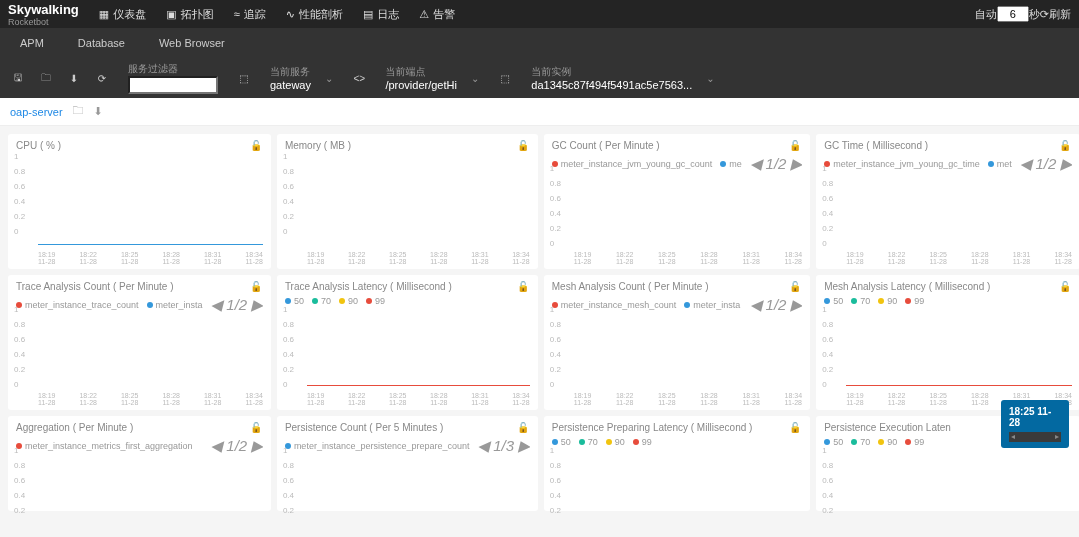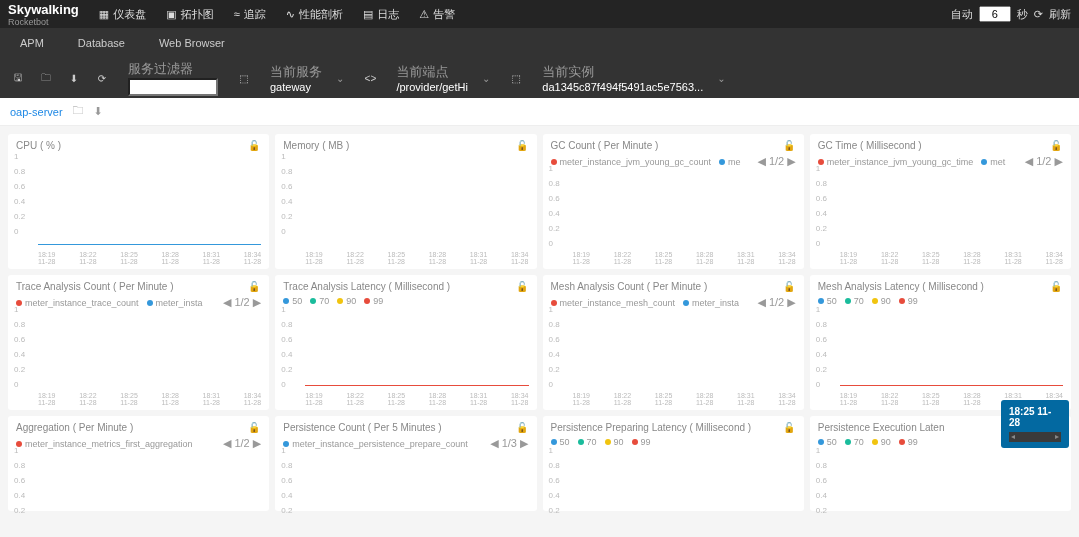--- a/index.html
+++ b/index.html
@@ -2,43 +2,43 @@
 <html><head>
 <meta charset="utf-8">
 <style>
 * { margin: 0; padding: 0; box-sizing: border-box; font-family: Arial, sans-serif; }
 body { background: #f5f5f5; width: 1079px; height: 537px; overflow: hidden; }
 .topbar { background: #242424; height: 28px; display: flex; align-items: center; padding: 8px 8px; color: #ddd; font-size: 11px; }
 .logo { color: #fff; font-size: 13px; font-weight: bold; }
 .logo-sub { font-size: 9px; color: #999; }
 .nav-items { display: flex; margin-left: 20px; gap: 20px; }
 .nav-item { display: flex; align-items: center; gap: 4px; cursor: pointer; }
-.nav-right { margin-left: auto; display: flex; align-items: center; gap: 6px; }
+.nav-right { margin-left: auto; display: flex; align-items: center; }
 .nav-right input { width: 32px; height: 16px; font-size: 11px; text-align: center; }
 .tabbar { background: #333; height: 30px; display: flex; align-items: center; padding: 0 8px; gap: 10px; }
 .tab { padding: 4px 12px; color: #ccc; font-size: 11px; border-radius: 3px; cursor: pointer; }
 .tab.active { background: #1e88e5; color: #fff; }
 .filterbar { background: #333; height: 40px; display: flex; align-items: center; padding: 0 8px; gap: 8px; color: #ccc; font-size: 10px; }
 .filter-icon { width: 20px; height: 20px; display: flex; align-items: center; justify-content: center; cursor: pointer; color: #ccc; }
 .filter-group { display: flex; align-items: center; gap: 4px; padding: 0 8px; }
-.filter-label { font-size: 13px; color: #999; }
+.filter-label { font-size: 10px; color: #999; }
 .filter-value { font-size: 11px; color: #fff; }
 .filter-input { width: 90px; height: 18px; background: #fff; }
 .chev { font-size: 10px; color: #999; margin-left: 10px; }
 .subbar { background: #fff; height: 28px; display: flex; align-items: center; padding: 0 10px; gap: 10px; font-size: 11px; border-bottom: 1px solid #eee; }
 .subbar-item { color: #1e88e5; cursor: pointer; }
 .panels { padding: 8px; display: grid; grid-template-columns: repeat(4, 1fr); gap: 6px; }
 .panel { background: #fff; border-radius: 3px; padding: 6px 8px; position: relative; height: 135px; }
 .panel.short { height: 95px; }
 .panel-title { font-size: 10px; color: #888; margin-bottom: 4px; display: flex; justify-content: space-between; }
 .panel-lock { color: #ccc; font-size: 10px; }
 .legend { display: flex; gap: 8px; font-size: 9px; color: #999; align-items: center; margin-bottom: 4px; overflow: hidden; white-space: nowrap; }
 .legend-item { display: flex; align-items: center; gap: 3px; }
 .dot { width: 6px; height: 6px; border-radius: 50%; display: inline-block; flex-shrink: 0; }
-.pager { display: flex; gap: 2px; margin-left: auto; font-size: 11px; align-items: center; }
+.pager { display: flex; gap: 2px; margin-left: auto; font-size: 15px; align-items: center; font-style: italic; }
 .yaxis { display: flex; flex-direction: column; font-size: 8px; color: #bbb; position: absolute; left: 6px; top: 30px; gap: 6px; }
 .panel.nolegend .yaxis { top: 18px; }
 .xaxis { position: absolute; bottom: 4px; left: 30px; right: 8px; display: flex; justify-content: space-between; font-size: 7px; color: #bbb; }
 .xaxis div { text-align: center; }
 .chart-area { position: absolute; left: 30px; right: 8px; top: 32px; bottom: 24px; }
 .panel.nolegend .chart-area { top: 20px; }
 .baseline { position: absolute; bottom: 0; left: 0; right: 0; height: 1px; background: #e74c3c; }
 .baseline.blue { background: #3498db; }
 .tooltip { position: absolute; background: #0369a1; color: #fff; font-size: 9px; padding: 6px 8px; border-radius: 3px; z-index: 100; right: 10px; top: 400px; width: 68px; }
 .tooltip-row { display: flex; align-items: center; gap: 4px; margin: 2px 0; }

